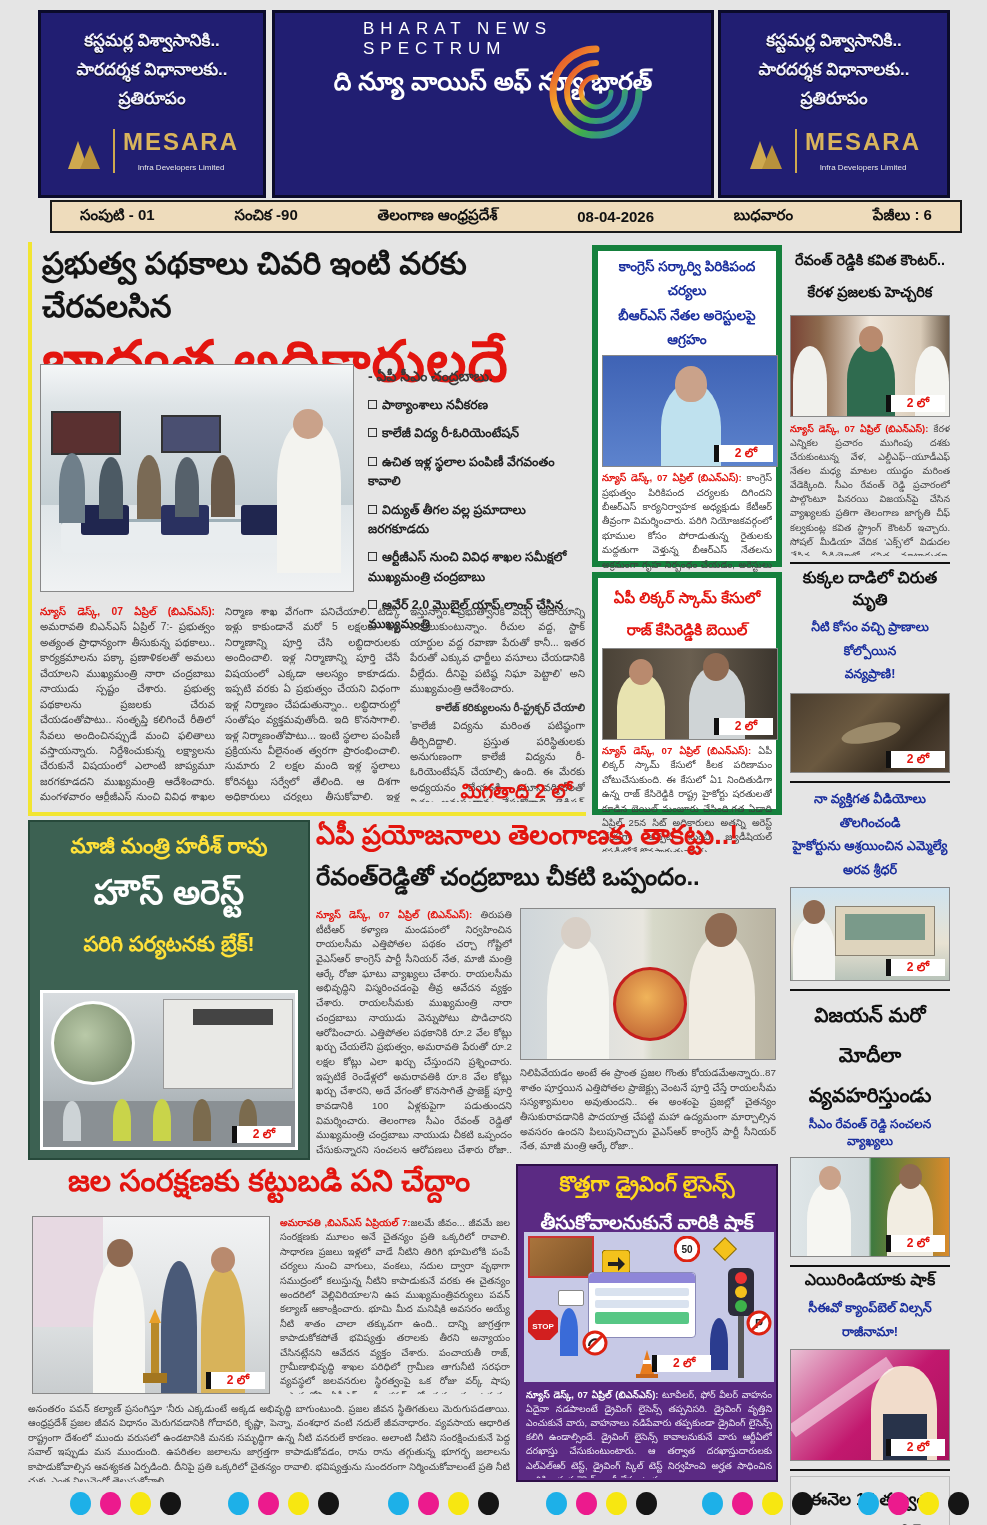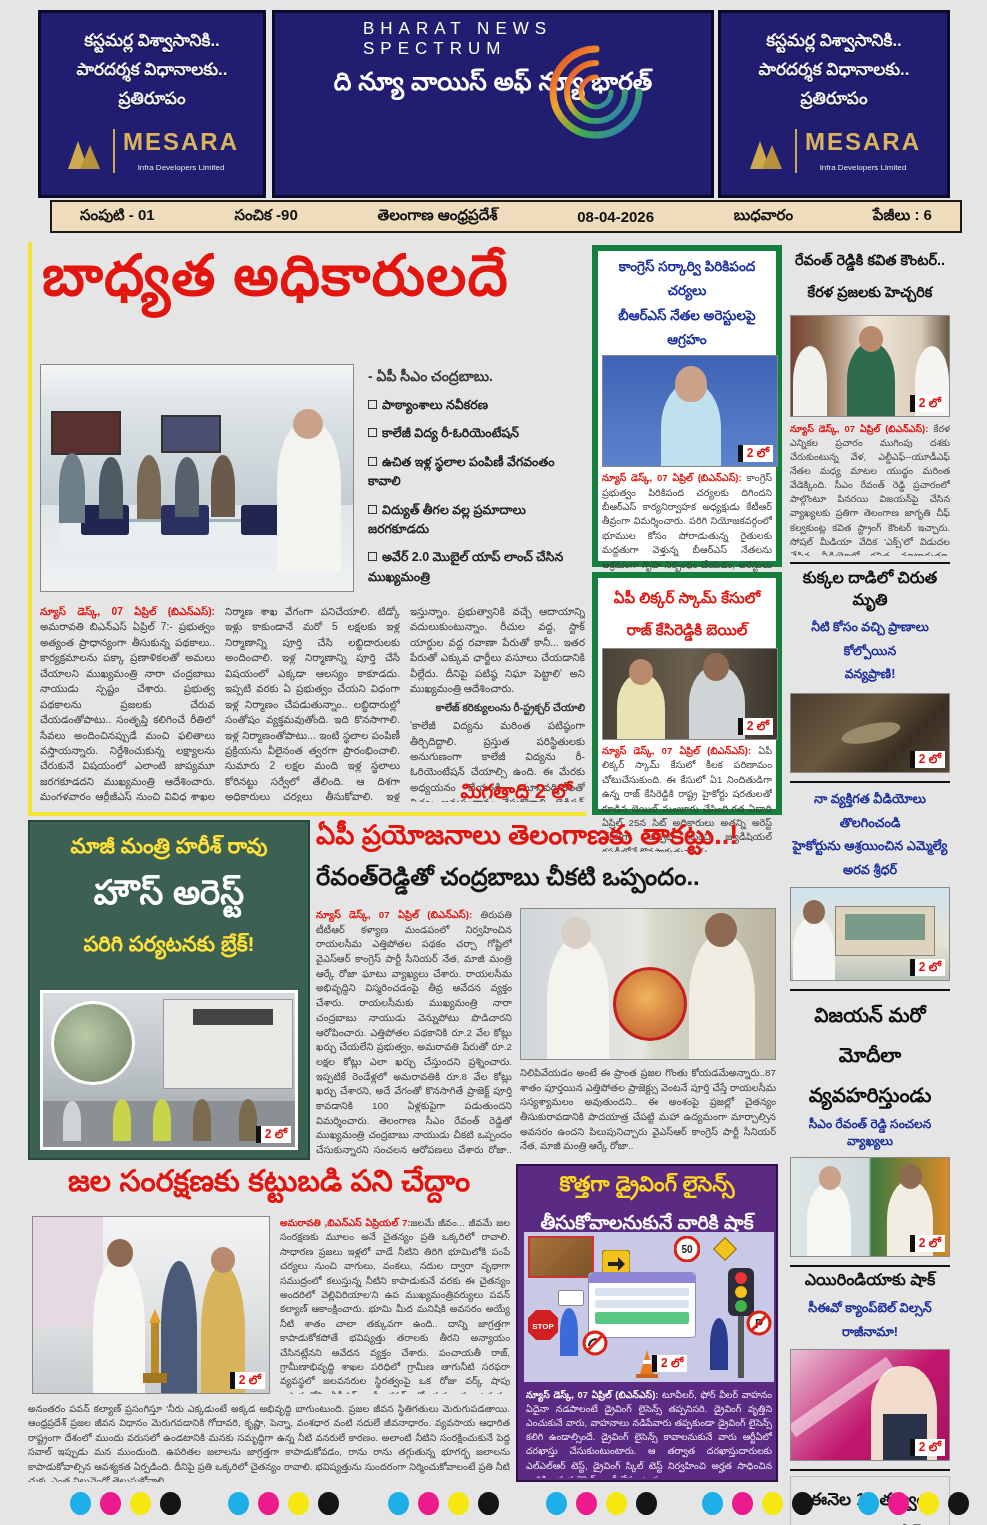--- a/index.html
+++ b/index.html
@@ -19,21 +19,21 @@
   .bns-wrap{text-align:center;}
   .bns-text{font-size:96px;font-weight:bold;color:#fff;line-height:.9;letter-spacing:-2px;display:inline-block;}
   .bns-sub{color:#fff;letter-spacing:6px;font-size:17px;text-align:left;}
   .tagline{color:#fff;font-weight:bold;font-size:25px;margin-top:8px;}
   .infobar{background:#eedcbc;border:2px solid #1a1a1a;display:flex;align-items:center;
            justify-content:space-between;padding:0 28px;font-weight:bold;font-size:15px;color:#111;}
 
   
   .photo{position:relative;overflow:hidden;border:1px solid #888;}
   .badge{position:absolute;right:4px;bottom:4px;background:#fff;color:#e3150f;font-weight:bold;
-         font-size:12px;padding:0 4px;border-left:5px solid #101010;line-height:17px;}
+         font-size:12px;padding:0 16px;border-left:5px solid #101010;line-height:17px;}
   .jtext{text-align:justify;line-height:1.5;color:#3d3d3d;overflow:hidden;}
   .dl{color:#e3150f;font-weight:bold;}
   .hr{border-top:2px solid #111;}
   .ybox{border:6px solid #15803d;background:#fff;padding:4px;}
   .bluehead{color:#1b2f9e;font-weight:bold;text-align:center;}
   .redhead{color:#e3150f;font-weight:bold;text-align:center;}
   .blackhead{color:#101010;font-weight:bold;text-align:center;}
   .cmyk{display:flex;gap:9px;}
   .cmyk i{width:21px;height:23px;border-radius:50%;display:block;}
   .cmyk i:nth-child(1){background:#1db0e8;}
@@ -110,20 +110,21 @@
   <div class="abs infobar" style="left:38px;top:200px;width:912px;height:33px;margin-left:12px;">
     <span>సంపుటి  - 01</span>
     <span>సంచిక -90</span>
     <span>తెలంగాణ ఆంధ్రప్రదేశ్</span>
     <span>08-04-2026</span>
     <span>బుధవారం</span>
     <span>పేజీలు : 6</span>
   </div>
 
   <div class="abs" style="left:28px;top:242px;width:558px;height:574px;border-left:4px solid #f2e531;border-bottom:4px solid #f2e531;padding:4px 0 0 10px;">
+    <div style="font-size:31px;font-weight:bold;color:#141414;">ప్రభుత్వ పథకాలు చివరి ఇంటి వరకు చేరవలసిన</div>
     <div style="font-size:57px;font-weight:bold;color:#e3150f;line-height:1.05;letter-spacing:1px;">బాధ్యత అధికారులదే</div>
 
     <div class="photo" style="position:absolute;left:8px;top:122px;width:314px;height:228px;background:linear-gradient(180deg,#e8ecee 0%,#cdd6da 45%,#aebcc2 100%);">
       <div class="abs" style="left:0;top:0;width:100%;height:40px;background:linear-gradient(180deg,#f4f6f7,#dde3e6);"></div>
       <div class="abs" style="left:10px;top:46px;width:70px;height:44px;background:#5a3030;border:2px solid #333;"></div>
       <div class="abs" style="left:120px;top:50px;width:60px;height:38px;background:#4a4f71;border:2px solid #333;"></div>
       <div class="abs" style="left:0;bottom:0;width:100%;height:86px;background:linear-gradient(180deg,#dfe5e8,#f0f2f3);"></div>
       <div class="abs" style="left:20px;bottom:38px;width:270px;height:34px;background:#e9edef;border-top:3px solid #9fb0b8;border-radius:6px;"></div>
       <div class="abs" style="left:40px;bottom:56px;width:48px;height:30px;background:#20264f;border-radius:3px;"></div>
       <div class="abs" style="left:120px;bottom:56px;width:48px;height:30px;background:#2a3160;border-radius:3px;"></div>
@@ -137,20 +138,21 @@
       <div class="abs" style="left:252px;top:44px;width:30px;height:30px;background:#caa28a;border-radius:50%;"></div>
     </div>
 
     <div class="abs" style="left:336px;top:126px;width:214px;">
       <div style="font-size:14px;font-weight:bold;color:#3a3a3a;margin-bottom:8px;">- ఏపీ సీఎం చంద్రబాబు.</div>
       <div style="font-size:12.5px;font-weight:bold;color:#222;line-height:1.55;">
         <div style="margin-bottom:9px;"><span class="sq"></span><span>పాఠ్యాంశాలు నవీకరణ</span></div>
         <div style="margin-bottom:9px;"><span class="sq"></span><span>కాలేజీ విద్య రీ-ఓరియెంటేషన్</span></div>
         <div style="margin-bottom:9px;"><span class="sq"></span><span>ఉచిత ఇళ్ల స్థలాల పంపిణీ వేగవంతం కావాలి</span></div>
         <div style="margin-bottom:9px;"><span class="sq"></span><span>విద్యుత్ తీగల వల్ల ప్రమాదాలు జరగకూడదు</span></div>
+        <div style="margin-bottom:9px;"><span class="sq"></span><span>ఆర్టీజీఎస్ నుంచి వివిధ శాఖల సమీక్షలో ముఖ్యమంత్రి చంద్రబాబు</span></div>
         <div><span class="sq"></span><span>అవేర్ 2.0 మొబైల్ యాప్ లాంచ్ చేసిన ముఖ్యమంత్రి</span></div>
       </div>
     </div>
 
     <div class="abs" style="left:8px;top:362px;width:545px;height:198px;display:flex;gap:10px;">
       <div class="jtext" style="width:175px;height:198px;font-size:10.3px;">
         <span class="dl">న్యూస్ డెస్క్, 07 ఏప్రిల్ (బిఎన్ఎస్):</span> <span>అమరావతి బిఎన్ఎస్ ఏప్రిల్ 7:- ప్రభుత్వం అత్యంత ప్రాధాన్యంగా తీసుకున్న పథకాలు.. కార్యక్రమాలను పక్కా ప్రణాళికలతో అమలు చేయాలని ముఖ్యమంత్రి నారా చంద్రబాబు నాయుడు స్పష్టం చేశారు. ప్రభుత్వ పథకాలను ప్రజలకు చేరువ చేయడంతోపాటు.. సంతృప్తి కలిగించే రీతిలో సేవలు అందించినప్పుడే మంచి ఫలితాలు వస్తాయన్నారు. నిర్దేశించుకున్న లక్ష్యాలను చేరుకునే విషయంలో ఎలాంటి జాప్యమూ జరగకూడదని ముఖ్యమంత్రి ఆదేశించారు. మంగళవారం ఆర్టీజీఎస్ నుంచి వివిధ శాఖల పనితీరుపై సమీక్షించారు. ఈ సందర్భంగా ముఖ్యమంత్రి మాట్లాడుతూ...'ఈ ఏడాదిలో మరోసారి సామూహిక గృహ ప్రవేశాల కార్యక్రమం చేపట్టాలని నిర్ణయించుకున్నాం. ఆ దిశగా గృహ</span>
       </div>
       <div class="jtext" style="width:175px;height:198px;font-size:10.3px;">
         <span>నిర్మాణ శాఖ వేగంగా పనిచేయాలి. టిడ్కో ఇళ్లు కాకుండానే మరో 5 లక్షలకు ఇళ్ల నిర్మాణాన్ని పూర్తి చేసి లబ్ధిదారులకు అందించాలి. ఇళ్ల నిర్మాణాన్ని పూర్తి చేసే విషయంలో ఎక్కడా ఆలస్యం కాకూడదు. ఇప్పటి వరకు ఏ ప్రభుత్వం చేయని విధంగా ఇళ్ల నిర్మాణం చేపడుతున్నాం.. లబ్ధిదారుల్లో సంతోషం వ్యక్తమవుతోంది. ఇది కొనసాగాలి. ఇళ్ల నిర్మాణంతోపాటు... ఇంటి స్థలాల పంపిణీ ప్రక్రియను వీలైనంత త్వరగా ప్రారంభించాలి. సుమారు 2 లక్షల మంది ఇళ్ల స్థలాలు కోరినట్టు సర్వేలో తేలింది. ఆ దిశగా అధికారులు చర్యలు తీసుకోవాలి. ఇళ్ల నిర్మాణాన్ని ఎంత వేగంగా చేపడుతున్నారో.. ఇళ్ల స్థలాల పంపిణీని కూడా అదే స్థాయిలో చేపట్టేలా ప్రణాళికలు సిద్ధం చేయాలి. ఇక వర్షాకాలంలో ఇసుక సరఫరాలో ఇబ్బందులు రాకుండా ఇప్పటి నుంచే జాగ్రత్తలు తీసుకోవాలి. ప్రజలకు ఇసుకను ఉచితంగా</span>

